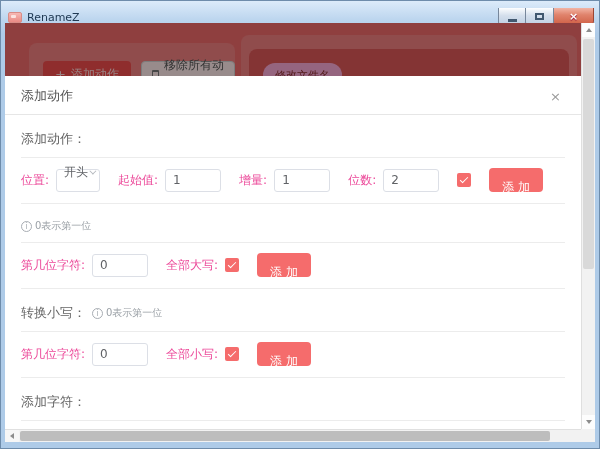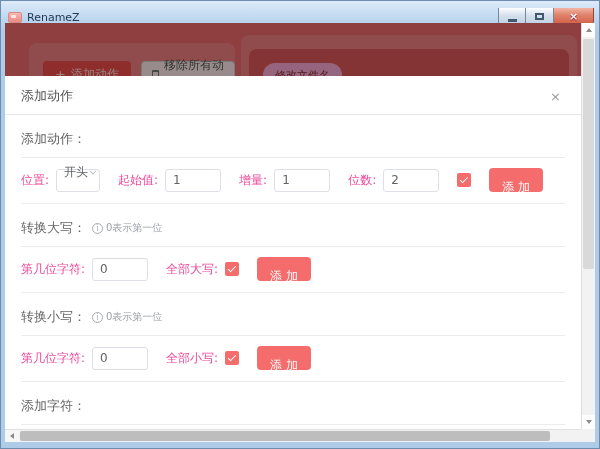--- a/index.html
+++ b/index.html
@@ -177,21 +177,20 @@
         <span class="gap"></span>
         <span class="f-label">位数:</span>
         <input class="el-input" value="2" style="">
         <span class="gap"></span>
         <span class="checkbox"></span>
         <button class="btn-add">添 加</button>
       </div>
       <hr class="rule">
 
       <div class="sec-title">
-        <span>转换大写：</span>
         <span class="sec-hint">
           <i class="info-ic">i</i>
           <span>0表示第一位</span>
         </span>
       </div>
       <hr class="rule">
       <div class="form-row">
         <span class="f-label">第几位字符:</span>
         <input class="el-input" value="0" style="">
         <span class="gap"></span>

